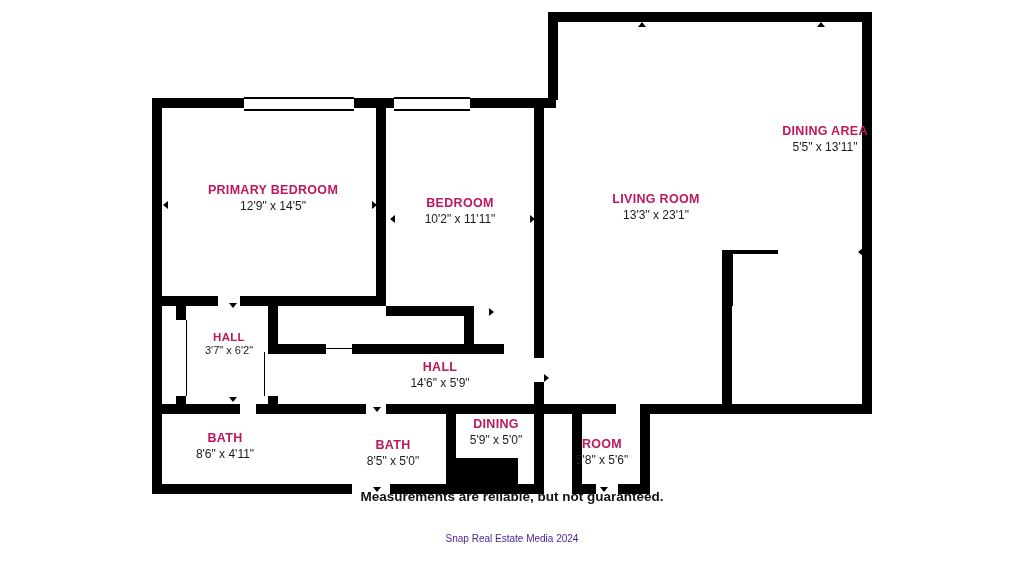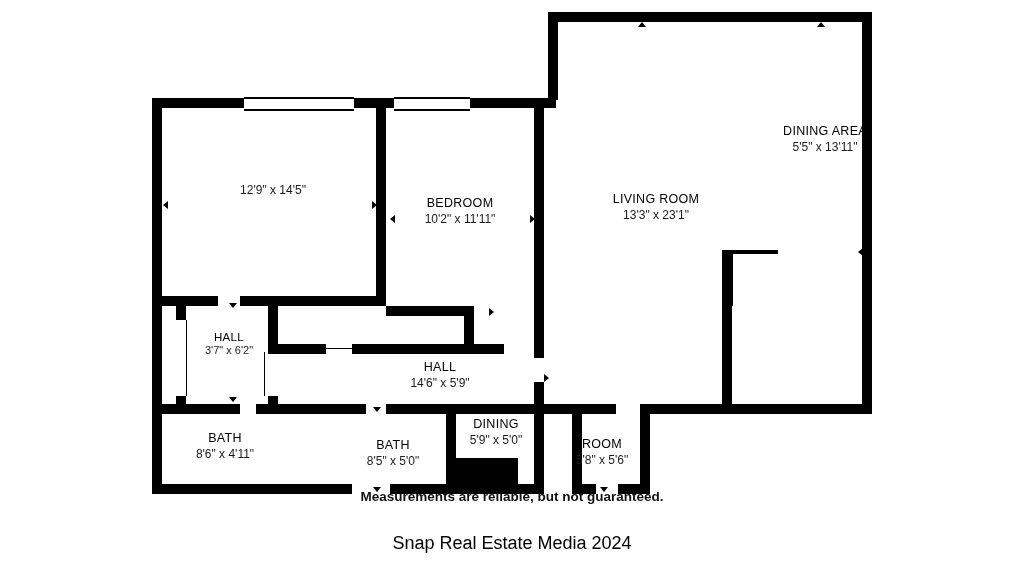--- a/index.html
+++ b/index.html
@@ -27,43 +27,44 @@
   .label {
     position: absolute;
     text-align: center;
     line-height: 1.25;
     white-space: nowrap;
   }
   .label .name {
     display: block;
     font-size: 12.5px;
     letter-spacing: 0.3px;
-    color: #000000;
+    color: #be185d;
+    font-weight: bold;
   }
   .label .dims {
     display: block;
     font-size: 12px;
     color: #1b1b1b;
   }
   .label.small .name { font-size: 11.5px; }
   .label.small .dims { font-size: 11px; }
   .footer {
     position: absolute;
     left: 0;
     width: 1024px;
     text-align: center;
   }
   .footer-disclaimer {
     font-size: 13.5px;
     font-weight: bold;
     color: #111111;
   }
   .footer-credit {
-    font-size: 18px;
-    color: #000000;
+    font-size: 10px;
+    color: #4c1d95;
   }
   .arrow {
     position: absolute;
     width: 0;
     height: 0;
   }
   .arrow.up {
     border-left: 4px solid transparent;
     border-right: 4px solid transparent;
     border-bottom: 5px solid #000;
@@ -174,20 +175,21 @@
   <div class="arrow down" style="left:229px; top:397px;"></div>
   <div class="arrow right" style="left:489px; top:308px;"></div>
   <div class="arrow right" style="left:544px; top:374px;"></div>
   <div class="arrow down" style="left:373px; top:407px;"></div>
   <div class="arrow down" style="left:373px; top:487px;"></div>
   <div class="arrow down" style="left:597px; top:404px;"></div>
   <div class="arrow down" style="left:600px; top:487px;"></div>
   <div class="arrow left" style="left:858px; top:248px;"></div>
 
   <div class="label" style="left:178px; top:183px; width:190px;">
+    <span class="name">PRIMARY BEDROOM</span>
     <span class="dims">12'9" x 14'5"</span>
   </div>
 
   <div class="label" style="left:382px; top:196px; width:156px;">
     <span class="name">BEDROOM</span>
     <span class="dims">10'2" x 11'11"</span>
   </div>
 
   <div class="label" style="left:576px; top:192px; width:160px;">
     <span class="name">LIVING ROOM</span>

